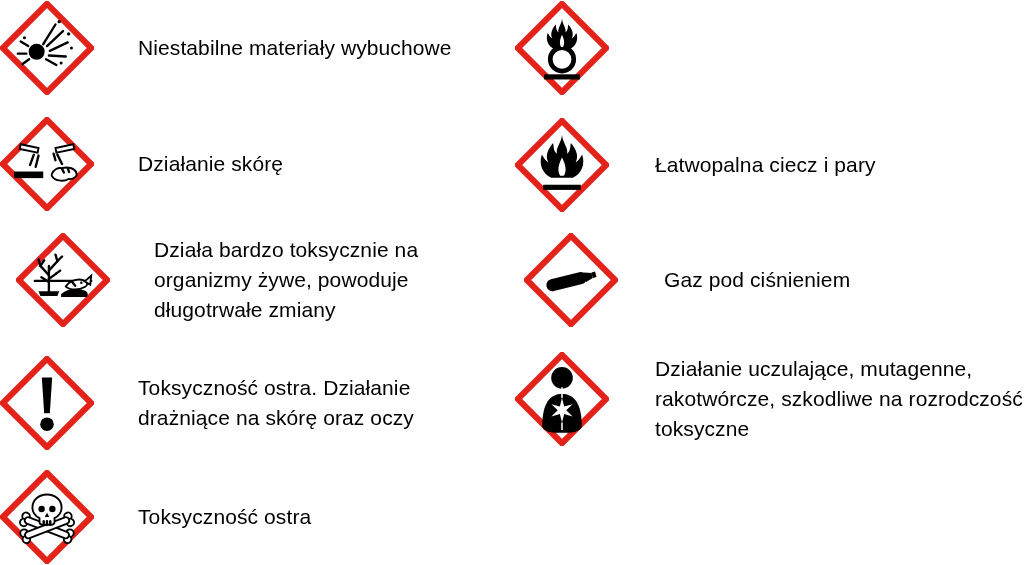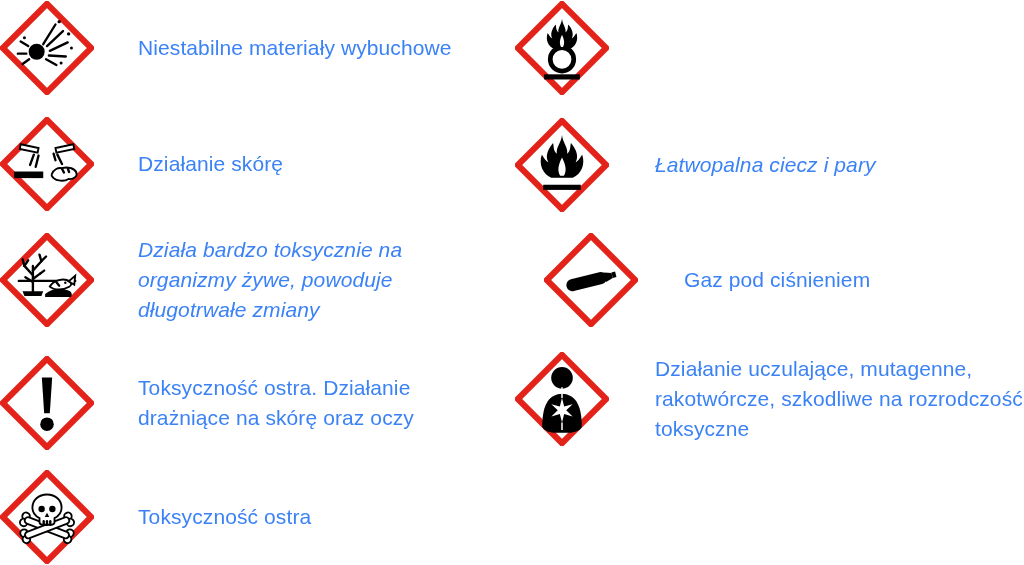--- a/index.html
+++ b/index.html
@@ -23,21 +23,21 @@
   }
   .pictogram {
     width: 94px;
     height: 94px;
     flex: 0 0 94px;
   }
   .hazard-label {
     white-space: pre;
     font-size: 21px;
     line-height: 30px;
-    color: #3b82f6;
+    color: #000000;
     letter-spacing: 0.1px;
   }
   .col-left .hazard-label  { margin-left: 44px; }
   .col-right .hazard-label { margin-left: 46px; }
 
   .frame-poly { fill: #ffffff; stroke: #e32219; stroke-width: 6.5; }
   .blk  { fill: #000000; }
   .wht  { fill: #ffffff; }
   .oln  { fill: #ffffff; stroke: #000000; stroke-width: 2; }
   .strk { fill: none; stroke: #000000; stroke-width: 2.5; stroke-linecap: round; }
@@ -86,21 +86,21 @@
       <path class="oln" d="M78,29 L59,33 L60,38 L79,34 Z"></path>
       <path class="strk" stroke-width="2" d="M61,40 L66,50"></path>
       <path class="strk" stroke-width="2" d="M57,39 L59,46"></path>
       <path class="oln" d="M55,61 C57,55.5 62,53.5 66,54.5 C72,52.5 79,54.5 81,58.5 C83,62.5 79,66.5 73,66 C68,69 60,68 57,65 C55,63 54.2,62.5 55,61 Z"></path>
       <path class="strk" stroke-width="1.6" d="M66,55 L68,59"></path>
       <path class="strk" stroke-width="1.6" d="M72,54.5 L73.5,58.5"></path>
     </svg>
     <div class="hazard-label">Działanie skórę</div>
   </div>
 
-  <div class="hazard-item col-left" style="left:0px; top:233px;font-style:italic;">
+  <div class="hazard-item col-left" style="left:16px; top:233px;">
     <svg class="pictogram" viewBox="0 0 100 100">
       <use href="#ghs-frame"></use>
       <path class="strk" stroke-width="1.8" d="M20,51 L80,51"></path>
       <path class="strk" stroke-width="3" d="M35,63 L35,35"></path>
       <g class="strk" stroke-width="2.2">
         <path d="M35,45 L26,35"></path>
           <path d="M26,35 L24,28"></path>
           <path d="M26,35 L30,29"></path>
         <path d="M35,40 L44,30"></path>
           <path d="M44,30 L42,23"></path>
@@ -164,31 +164,31 @@
   <div class="hazard-item col-right" style="left:515px; top:1px;">
     <svg class="pictogram" viewBox="0 0 100 100">
       <use href="#ghs-frame"></use>
       <circle cx="50" cy="62" r="12.5" fill="none" stroke="#000" stroke-width="5"></circle>
       <rect class="blk" x="31" y="78" width="38" height="5.5"></rect>
       <path class="blk" d="M50,19 C49.3,25.5 45.5,28 46.2,33.5 C43.3,31 44,27.5 43.3,25 C39,30 37.2,35.5 39.7,40 C36.8,38.5 36.1,35.5 34.7,34 C32.2,41.5 35.4,48.5 42,51 L58,51 C64.6,48.5 67.8,41.5 65.3,34 C63.9,35.5 63.2,38.5 60.3,40 C62.8,35.5 61,30 56.7,25 C56,27.5 56.7,31 53.8,33.5 C54.5,28 50.7,25.5 50,19 Z"></path>
       <path class="wht" d="M50,36 C47.8,41 46.8,45 49,49 L51,49 C53.2,45 52.2,41 50,36 Z"></path>
     </svg>
   </div>
 
-  <div class="hazard-item col-right" style="left:515px; top:118px;font-style:italic;">
+  <div class="hazard-item col-right" style="left:515px; top:118px;">
     <svg class="pictogram" viewBox="0 0 100 100">
       <use href="#ghs-frame"></use>
       <rect class="blk" x="30" y="71" width="40" height="5.5"></rect>
       <path class="blk" d="M50,18 C49,27 43.5,30.5 44.5,38 C40.5,34.5 41.5,30 40.5,26.5 C34.5,33.5 32,41 35.5,47 C31.5,45 30.5,41 28.5,39 C25,49 29.5,59.5 38.5,63.5 L61.5,63.5 C70.5,59.5 75,49 71.5,39 C69.5,41 68.5,45 64.5,47 C68,41 65.5,33.5 59.5,26.5 C58.5,30 59.5,34.5 55.5,38 C56.5,30.5 51,27 50,18 Z"></path>
       <path class="wht" d="M50,42 C46.5,49 44.5,55.5 48,61.5 L52,61.5 C55.5,55.5 53.5,49 50,42 Z"></path>
     </svg>
     <div class="hazard-label">Łatwopalna ciecz i pary</div>
   </div>
 
-  <div class="hazard-item col-right" style="left:544px; top:233px;justify-content:space-between;">
+  <div class="hazard-item col-right" style="left:524px; top:233px;justify-content:space-between;">
     <svg class="pictogram" viewBox="0 0 100 100">
       <use href="#ghs-frame"></use>
       <g transform="rotate(-14 50 50)">
         <rect class="blk" x="23" y="44" width="44" height="13" rx="6.5"></rect>
         <path class="blk" d="M65,45.5 L73,48 L73,53.5 L65,56 Z"></path>
         <rect class="blk" x="73" y="47.5" width="4" height="6"></rect>
       </g>
     </svg>
     <div class="hazard-label">Gaz pod ciśnieniem</div>
   </div>

